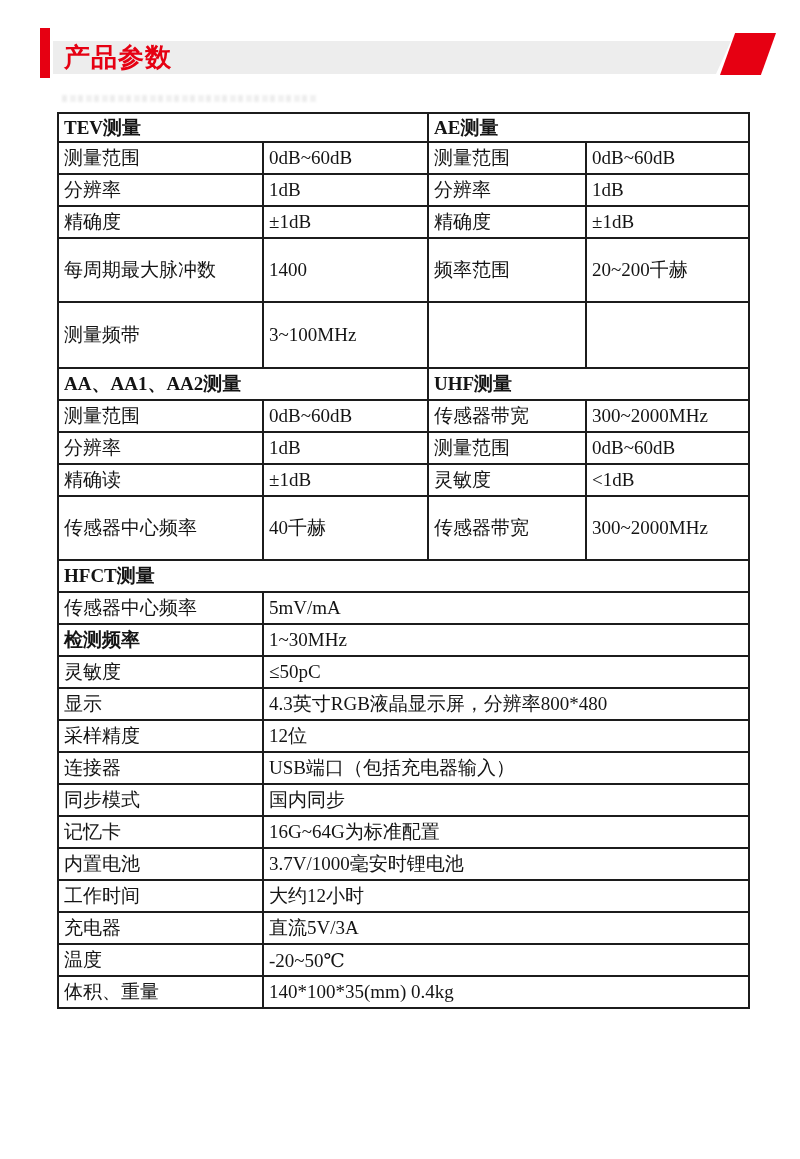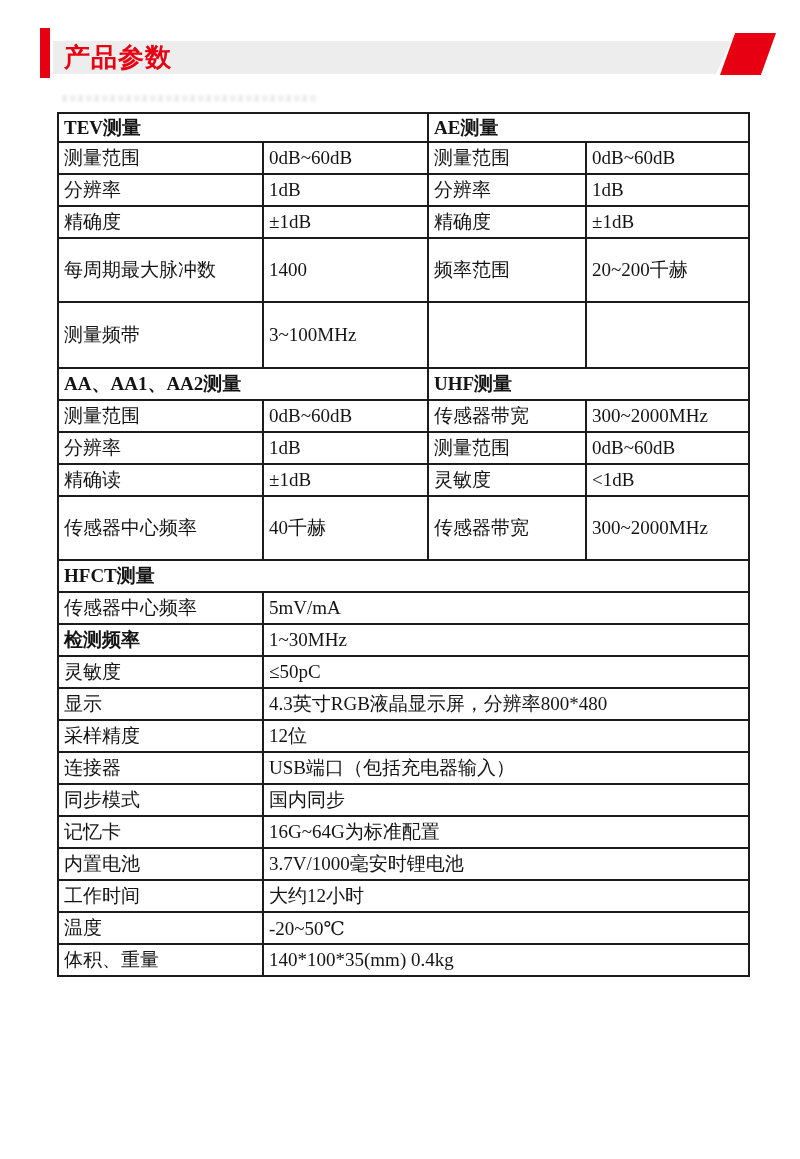--- a/index.html
+++ b/index.html
@@ -182,20 +182,24 @@
     </tr>
     <tr class="r34">
       <td>内置电池</td>
       <td colspan="3">3.7V/1000毫安时锂电池</td>
     </tr>
     <tr class="r34">
       <td>工作时间</td>
       <td colspan="3">大约12小时</td>
     </tr>
     <tr class="r34">
+      <td>充电器</td>
+      <td colspan="3">直流5V/3A</td>
+    </tr>
+    <tr class="r34">
       <td>温度</td>
       <td colspan="3">-20~50℃</td>
     </tr>
     <tr class="r34">
       <td>体积、重量</td>
       <td colspan="3">140*100*35(mm) 0.4kg</td>
     </tr>
   </tbody>
 </table>
 

